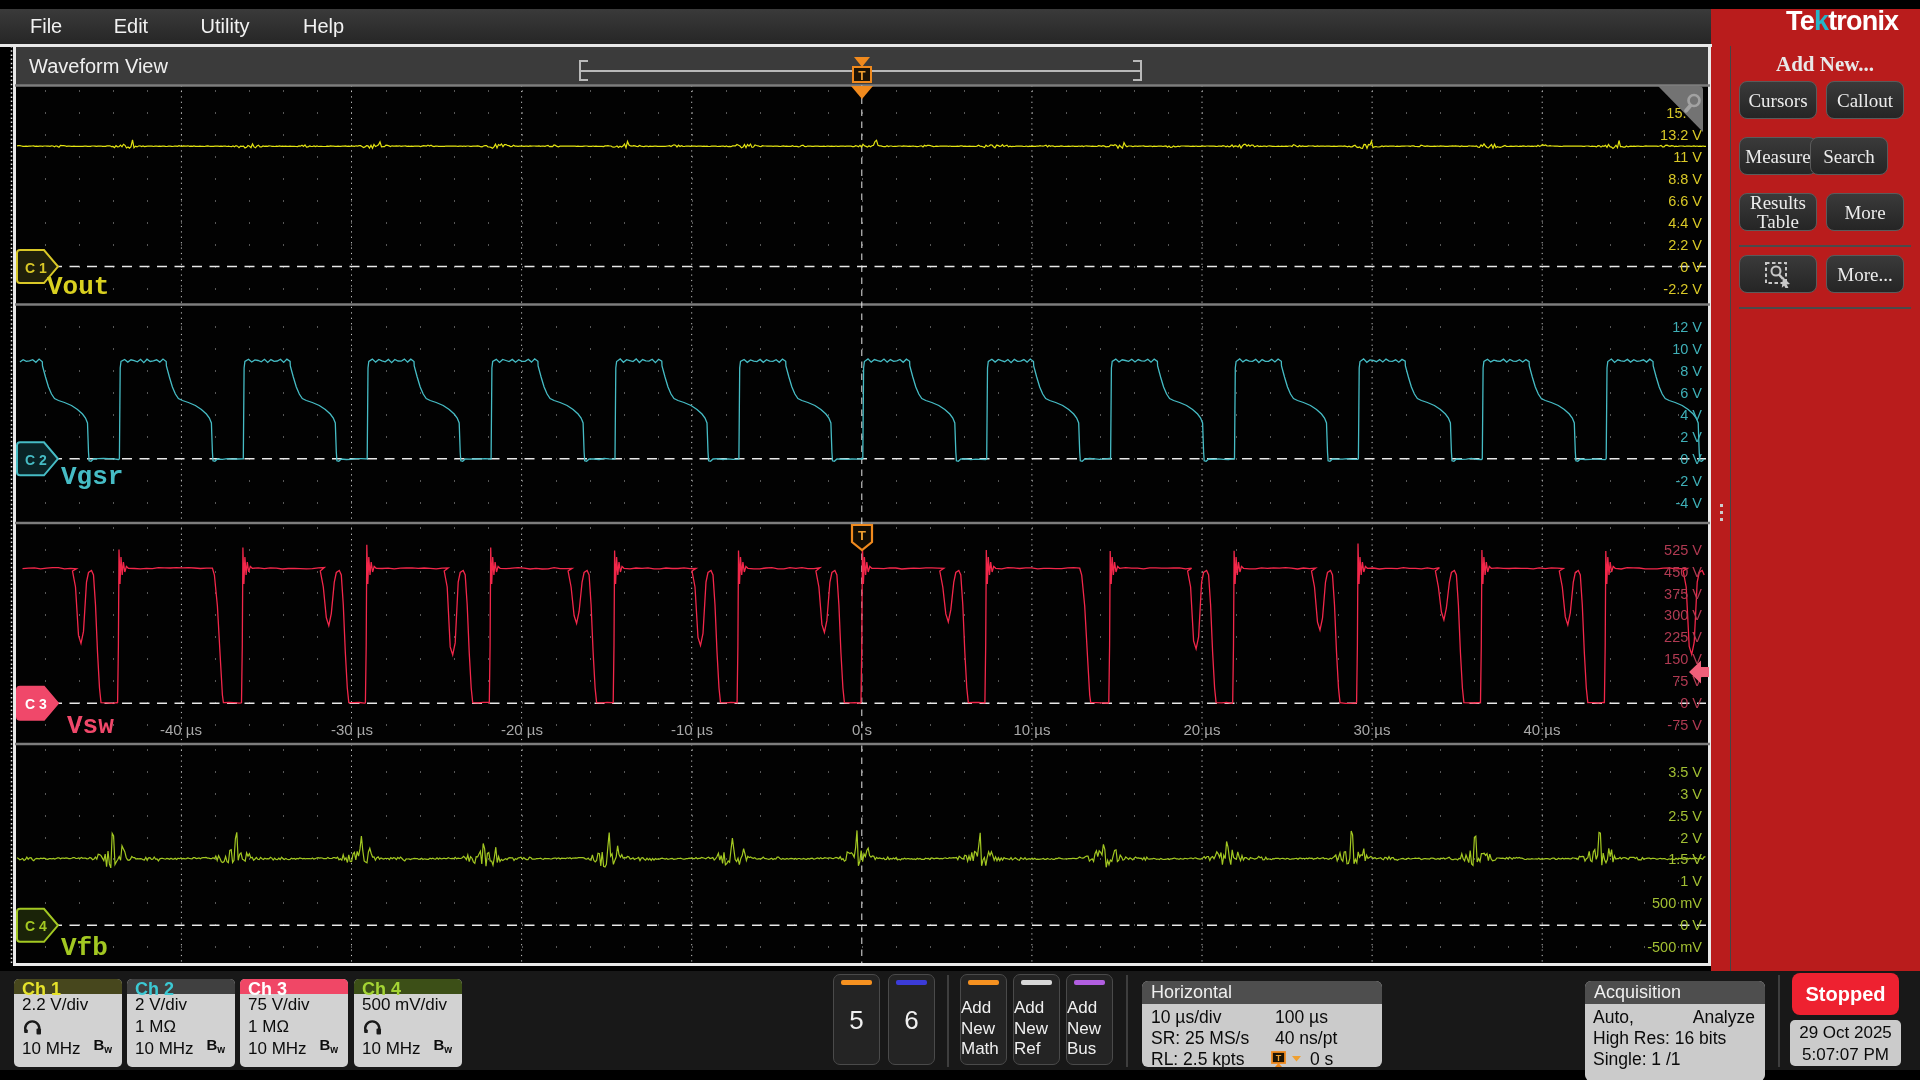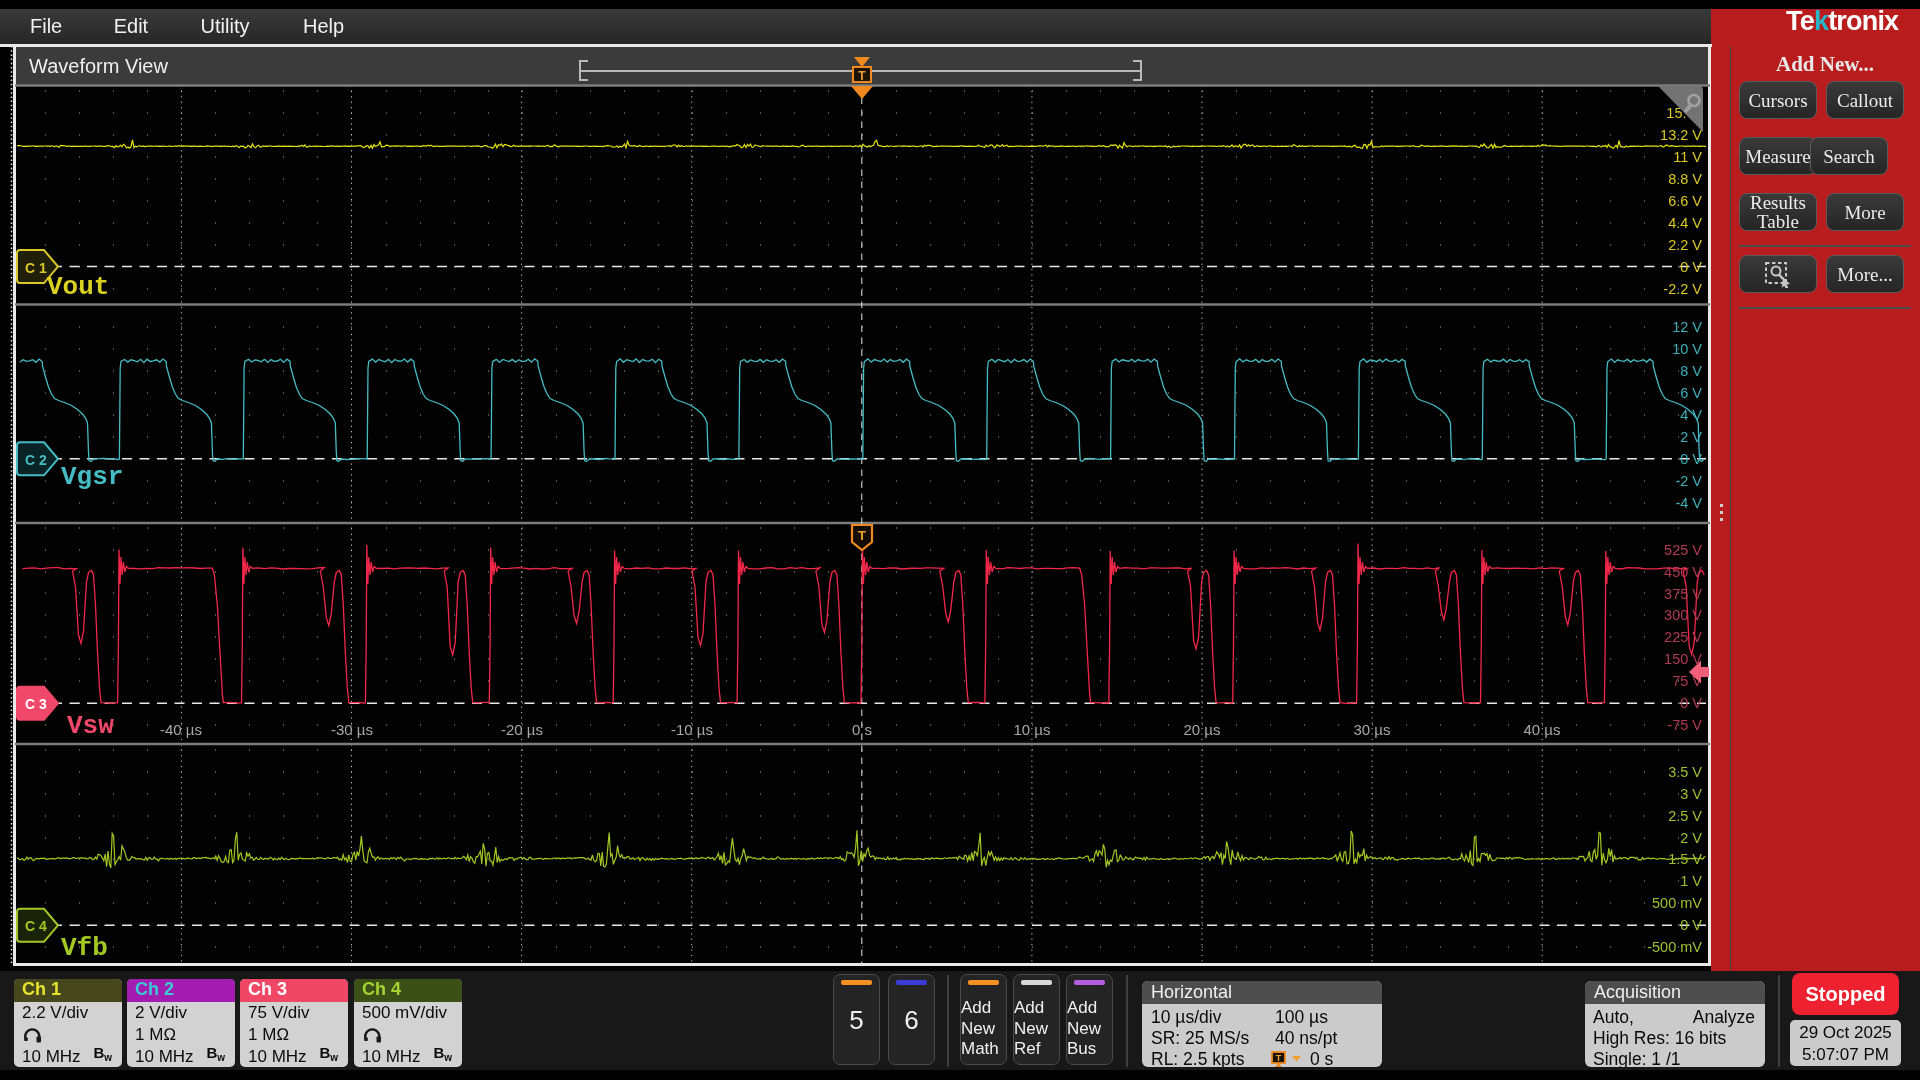--- a/index.html
+++ b/index.html
@@ -13,21 +13,21 @@
 #borderL { left:13px; top:46px; width:3px; height:919px; background:#e9e9e9; }
 #borderR { left:1708px; top:46px; width:3px; height:919px; background:#e9e9e9; }
 #borderB { left:13px; top:962.5px; width:1698px; height:3px; background:#e9e9e9; }
 #sidebar { left:1711px; top:9px; width:209px; height:963px; background:#b91c1c;font-family:Liberation Serif, serif; }
 #sidebar .inner { position:absolute; left:19px; top:37px; width:190px; height:926px; border-left:1.5px solid #454545; }
 #addnew { position:absolute; left:20px; top:43px; width:188px; text-align:center; color:#e8e8e8; font-size:21px; font-weight:bold; }
 .sbtn { position:absolute; width:78px; height:38px; background:linear-gradient(#3a3a3a,#252525); border:1.5px solid #5b5b5b; border-radius:8px; color:#ececec; font-size:19px; display:flex; align-items:center; justify-content:center; text-align:center; line-height:19px; }
 .sep { position:absolute; left:28px; width:172px; height:1.5px; background:#4a4a4a; }
 #bottombar { left:0; top:971px; width:1920px; height:99px; background:#181818; }
 .chbadge { position:absolute; top:8px; width:108px; height:88px; background:#d2d2d2; border-radius:5px; overflow:hidden; }
-.chbadge .hd { height:23px; font-size:18px; font-weight:bold; padding-left:8px; line-height:21px; }
+.chbadge .hd { height:15px; font-size:18px; font-weight:bold; padding-left:8px; line-height:21px; }
 .chbadge .row { padding-left:8px; font-size:17px; color:#0c0c0c; line-height:22px; height:22px; position:relative; }
 .nbtn { position:absolute; top:3px; width:47px; height:91px; background:#242424; border:1.5px solid #4a4a4a; border-radius:7px; }
 .nbtn .stripe { position:absolute; left:7px; top:5px; width:31px; height:4.5px; border-radius:2px; }
 .nbtn .num { position:absolute; width:100%; text-align:center; top:30px; color:#f0f0f0; font-size:26px; }
 .nbtn .lines { position:absolute; width:100%; top:23px; color:#f0f0f0; font-size:17px; line-height:20.5px; }
 .vsep { position:absolute; top:4px; width:1.5px; height:92px; background:#3e3e3e; }
 .panel { position:absolute; top:10px; background:#cbcbcb; border-radius:6px; overflow:hidden; }
 .panel .hd { height:23px; background:#4e4e4e; color:#f0f0f0; font-size:18px; padding-left:9px; line-height:23px; }
 .panel .bd { position:relative; font-size:17.5px; color:#0a0a0a; }
 #stopped { position:absolute; left:1792px; top:2px; width:107px; height:42px; background:#ee2130; border-radius:8px; color:#fff; font-weight:bold; font-size:20px; text-align:center; line-height:42px; }
@@ -178,21 +178,21 @@
     <div class="hd" style="background:#47471d; color:#e6e32b;">Ch 1</div>
     <div class="row">2.2 V/div</div>
     <div class="row"><svg width="22" height="17" viewBox="0 0 22 17" style="margin-top:2px">
           <path d="M4 13.5 a7 7 0 1 1 12.5 0" fill="none" stroke="#1a1a1a" stroke-width="2.4"></path>
           <rect x="14.5" y="10.5" width="4.5" height="6" rx="1" fill="#1a1a1a"></rect>
           <rect x="2.2" y="11.5" width="3.6" height="3.6" rx="0.8" fill="#1a1a1a"></rect>
         </svg></div>
     <div class="row">10 MHz<span style="position:absolute; right:10px; top:-4px; font-weight:bold; font-size:15px;">B<span style="font-size:10px; vertical-align:-3px;">w</span></span></div>
   </div>
   <div class="chbadge" style="left:127px;">
-    <div class="hd" style="background:#a21caf; color:#3cc9d4;">Ch 2</div>
+    <div class="hd" style="background:#404040; color:#3cc9d4;">Ch 2</div>
     <div class="row">2 V/div</div>
     <div class="row">1 MΩ</div>
     <div class="row">10 MHz<span style="position:absolute; right:10px; top:-4px; font-weight:bold; font-size:15px;">B<span style="font-size:10px; vertical-align:-3px;">w</span></span></div>
   </div>
   <div class="chbadge" style="left:240px;">
     <div class="hd" style="background:#f04766; color:#ffffff;">Ch 3</div>
     <div class="row">75 V/div</div>
     <div class="row">1 MΩ</div>
     <div class="row">10 MHz<span style="position:absolute; right:10px; top:-4px; font-weight:bold; font-size:15px;">B<span style="font-size:10px; vertical-align:-3px;">w</span></span></div>
   </div>
@@ -238,21 +238,21 @@
       <div style="position:absolute; left:9px; top:45px;">RL: 2.5 kpts</div>
       <svg style="position:absolute; left:128px; top:46px;" width="40" height="18" viewBox="0 0 40 18">
         <rect x="2" y="2" width="13" height="11" fill="#1c1304" stroke="#f08a1e" stroke-width="1.8"></rect>
         <text x="8.5" y="8" fill="#f0a030" font-size="9" font-weight="bold" text-anchor="middle" dominant-baseline="central">T</text>
         <path d="M8.5 13 l-3.5 4 h7 z" fill="#f08a1e"></path>
         <path d="M22 6 l4.5 5.5 l4.5 -5.5 z" fill="#f0a030"></path>
       </svg>
       <div style="position:absolute; left:168px; top:45px;">0 s</div>
     </div>
   </div>
-  <div class="panel" style="left:1585px; width:180px; height:86px;">
+  <div class="panel" style="left:1585px; width:180px; height:100px;">
     <div class="hd">Acquisition</div>
     <div class="bd">
       <div style="position:absolute; left:8px; top:3px;">Auto,</div>
       <div style="position:absolute; right:10px; top:3px;">Analyze</div>
       <div style="position:absolute; left:8px; top:24px;">High Res: 16 bits</div>
       <div style="position:absolute; left:8px; top:45px;">Single: 1 /1</div>
     </div>
   </div>
   <div class="vsep" style="left:1778px;"></div>
   <div id="stopped">Stopped</div>

